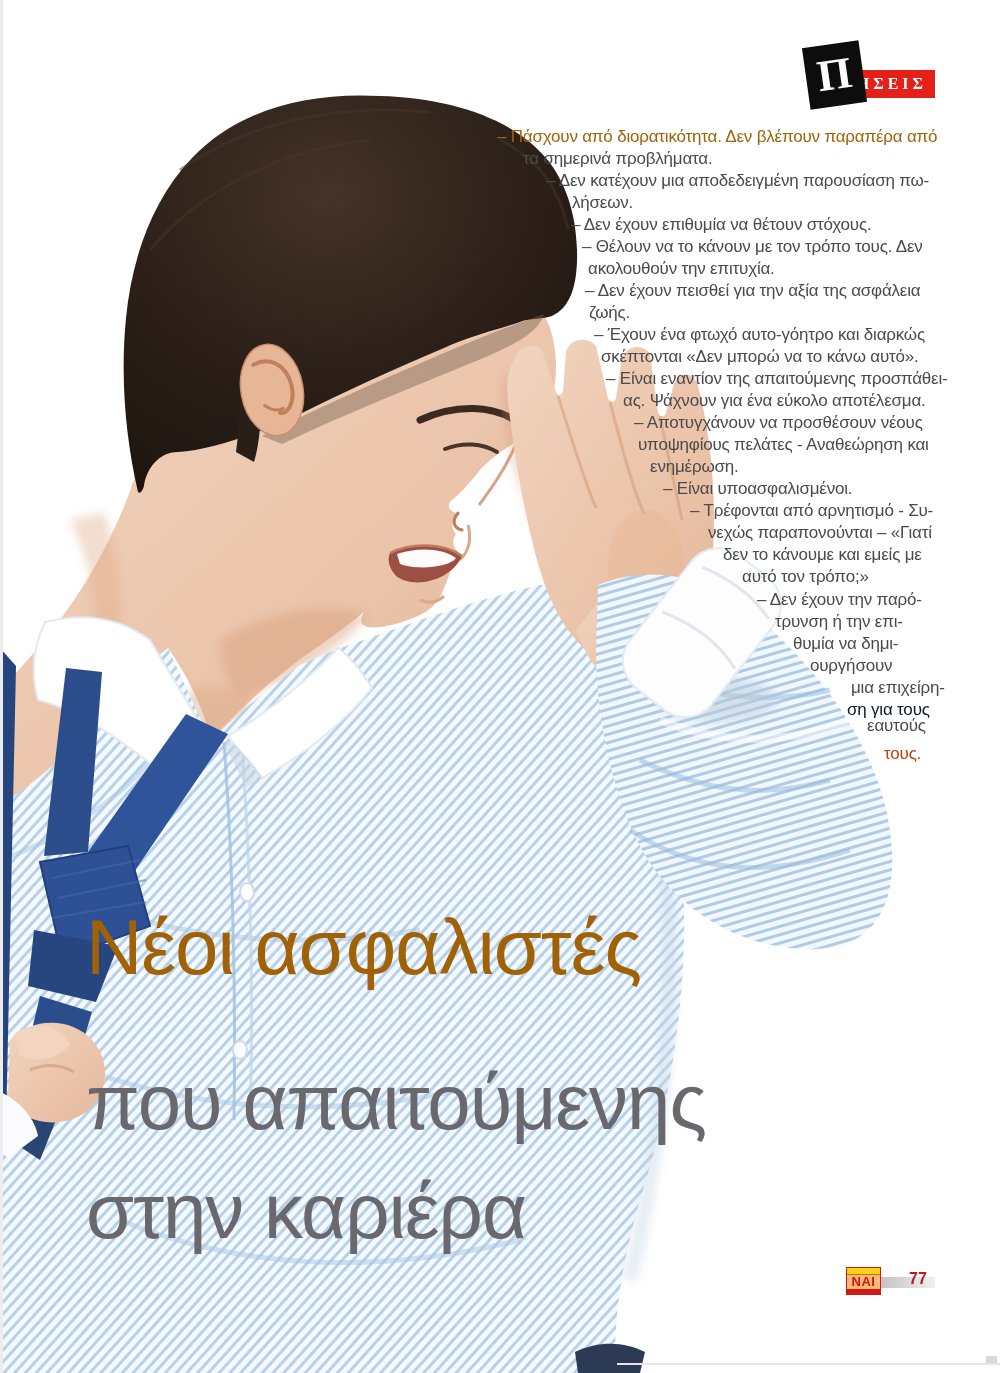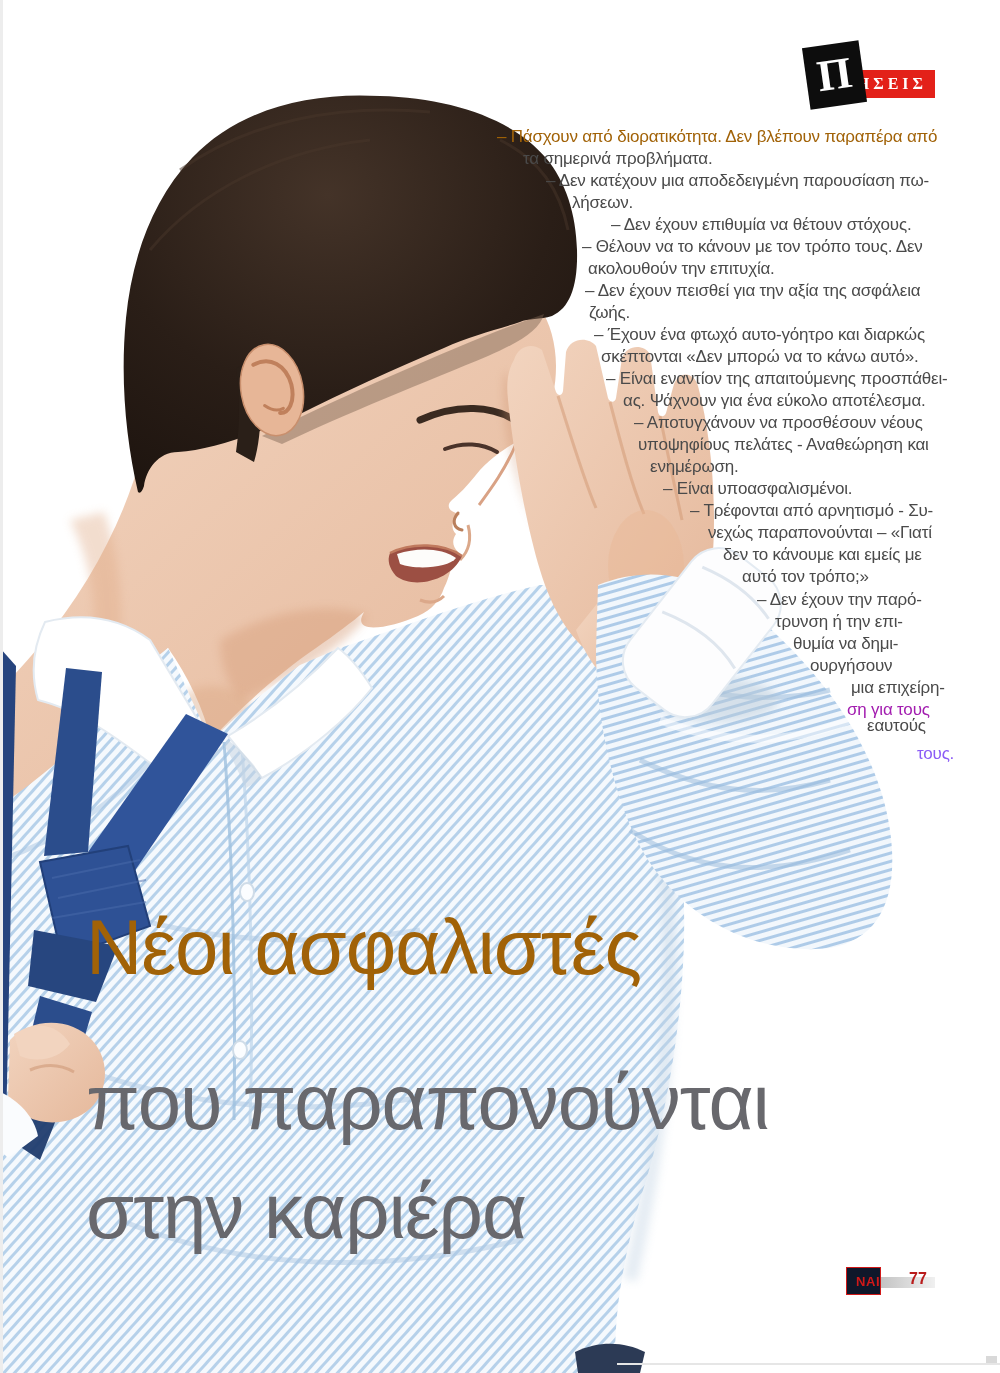--- a/index.html
+++ b/index.html
@@ -24,21 +24,21 @@
   
   .aline{position:absolute;white-space:nowrap;font-size:17px;letter-spacing:-0.2px;
          color:#4a4a4a;z-index:3;line-height:22px;}
 
   
   .hline{position:absolute;left:86px;white-space:nowrap;font-size:78px;line-height:78px;
          color:#68686d;letter-spacing:-1px;z-index:3;}
 
   
   .nai{position:absolute;left:846px;top:1267px;width:35px;height:28px;border:1px solid #d01818;
-       background:#0f172a;box-sizing:border-box;z-index:5;display:flex;flex-direction:column;align-items:flex-end;}
+       background:#fdba74;box-sizing:border-box;z-index:5;display:flex;flex-direction:column;}
   .nai .ystrip{height:6px;background:#f5d312;border-bottom:1px solid #e0603a;}
   .nai .word{flex:1;color:#d01818;font-weight:bold;font-size:13px;line-height:13px;
              text-align:center;letter-spacing:0.5px;}
   .nai .rstrip{height:5px;background:#d01818;}
   .pagebar{position:absolute;left:879px;top:1277px;width:56px;height:11px;z-index:4;
            background:linear-gradient(to right,#c2c2c2,#f0f0f0);}
   .pagenum{position:absolute;left:909px;top:1270px;font-size:16px;font-weight:bold;color:#b91c1c;z-index:5;}
 </style>
 </head>
 <body>
@@ -195,21 +195,21 @@
   </div>
   <div class="badge-box">
     <span>Π</span>
   </div>
 
   <div id="article-text">
       <div class="aline" style="left: 497px; top: 126px; color: #a16207;">– Πάσχουν από διορατικότητα. Δεν βλέπουν παραπέρα από</div>
       <div class="aline" style="left: 523px; top: 148px; color: rgb(74, 74, 74);">τα σημερινά προβλήματα.</div>
       <div class="aline" style="left: 546px; top: 170px; color: rgb(74, 74, 74);">– Δεν κατέχουν μια αποδεδειγμένη παρουσίαση πω-</div>
       <div class="aline" style="left: 572px; top: 192px; color: rgb(74, 74, 74);">λήσεων.</div>
-      <div class="aline" style="left: 571px; top: 214px; color: rgb(74, 74, 74); margin-left: 40px;">– Δεν έχουν επιθυμία να θέτουν στόχους.</div>
+      <div class="aline" style="left: 571px; top: 214px; color: rgb(74, 74, 74);">– Δεν έχουν επιθυμία να θέτουν στόχους.</div>
       <div class="aline" style="left: 582px; top: 236px; color: rgb(74, 74, 74);">– Θέλουν να το κάνουν με τον τρόπο τους. Δεν</div>
       <div class="aline" style="left: 588px; top: 258px; color: rgb(74, 74, 74);">ακολουθούν την επιτυχία.</div>
       <div class="aline" style="left: 585px; top: 280px; color: rgb(74, 74, 74);">– Δεν έχουν πεισθεί για την αξία της ασφάλεια</div>
       <div class="aline" style="left: 589px; top: 302px; color: rgb(74, 74, 74);">ζωής.</div>
       <div class="aline" style="left: 594px; top: 324px; color: rgb(74, 74, 74);">– Έχουν ένα φτωχό αυτο-γόητρο  και διαρκώς</div>
       <div class="aline" style="left: 601px; top: 346px; color: rgb(74, 74, 74);">σκέπτονται «Δεν μπορώ να το κάνω αυτό».</div>
       <div class="aline" style="left: 606px; top: 368px; color: rgb(74, 74, 74);">– Είναι εναντίον της απαιτούμενης προσπάθει-</div>
       <div class="aline" style="left: 623px; top: 390px; color: rgb(74, 74, 74);">ας. Ψάχνουν για ένα εύκολο αποτέλεσμα.</div>
       <div class="aline" style="left: 634px; top: 412px; color: rgb(74, 74, 74);">– Αποτυγχάνουν να προσθέσουν νέους</div>
       <div class="aline" style="left: 638px; top: 434px; color: rgb(74, 74, 74);">υποψηφίους πελάτες - Αναθεώρηση και</div>
@@ -217,28 +217,28 @@
       <div class="aline" style="left: 663px; top: 478px; color: rgb(74, 74, 74);">– Είναι υποασφαλισμένοι.</div>
       <div class="aline" style="left: 690px; top: 500px; color: rgb(74, 74, 74);">– Τρέφονται από αρνητισμό - Συ-</div>
       <div class="aline" style="left: 708px; top: 522px; color: rgb(74, 74, 74);">νεχώς παραπονούνται – «Γιατί</div>
       <div class="aline" style="left: 723px; top: 544px; color: rgb(74, 74, 74);">δεν το κάνουμε και εμείς με</div>
       <div class="aline" style="left: 742px; top: 566px; color: rgb(74, 74, 74);">αυτό τον τρόπο;»</div>
       <div class="aline" style="left: 757px; top: 589px; color: rgb(74, 74, 74);">– Δεν έχουν την παρό-</div>
       <div class="aline" style="left: 775px; top: 611px; color: rgb(74, 74, 74);">τρυνση ή την επι-</div>
       <div class="aline" style="left: 793px; top: 633px; color: rgb(74, 74, 74);">θυμία να δημι-</div>
       <div class="aline" style="left: 810px; top: 655px; color: rgb(74, 74, 74);">ουργήσουν</div>
       <div class="aline" style="left: 835px; top: 677px; color: rgb(74, 74, 74); margin-left: 16px;">μια επιχείρη-</div>
-      <div class="aline" style="left: 847px; top: 699px; color: #a21caf;">ση για τους</div>
+      <div class="aline" style="left: 847px; top: 699px; color: #0f172a;">ση για τους</div>
       <div class="aline" style="left: 867px; top: 715px; color: rgb(74, 74, 74);">εαυτούς</div>
-      <div class="aline" style="left: 884px; top: 743px; color: #8b5cf6; margin-left: 33px;">τους.</div>
+      <div class="aline" style="left: 884px; top: 743px; color: #c2410c;">τους.</div>
     </div>
 
   <div id="headline">
       <div class="hline" style="top: 908px; color: #a16207;">Νέοι ασφαλιστές</div>
-      <div class="hline" style="top: 1063px; color: rgb(104, 104, 109);">που παραπονούνται</div>
+      <div class="hline" style="top: 1063px; color: rgb(104, 104, 109);">που απαιτούμενης</div>
       <div class="hline" style="top: 1172px; color: rgb(104, 104, 109);">στην καριέρα</div>
     </div>
 
   <div class="nai" style="border-color: rgb(208, 24, 24);">
     <div class="ystrip" style="background: rgb(245, 211, 18);"></div>
     <div class="word" style="color: rgb(208, 24, 24);">ΝΑΙ</div>
     <div class="rstrip" style="background: rgb(208, 24, 24);"></div>
   </div>
   <div class="pagebar"></div>
   <div class="pagenum">77</div>

